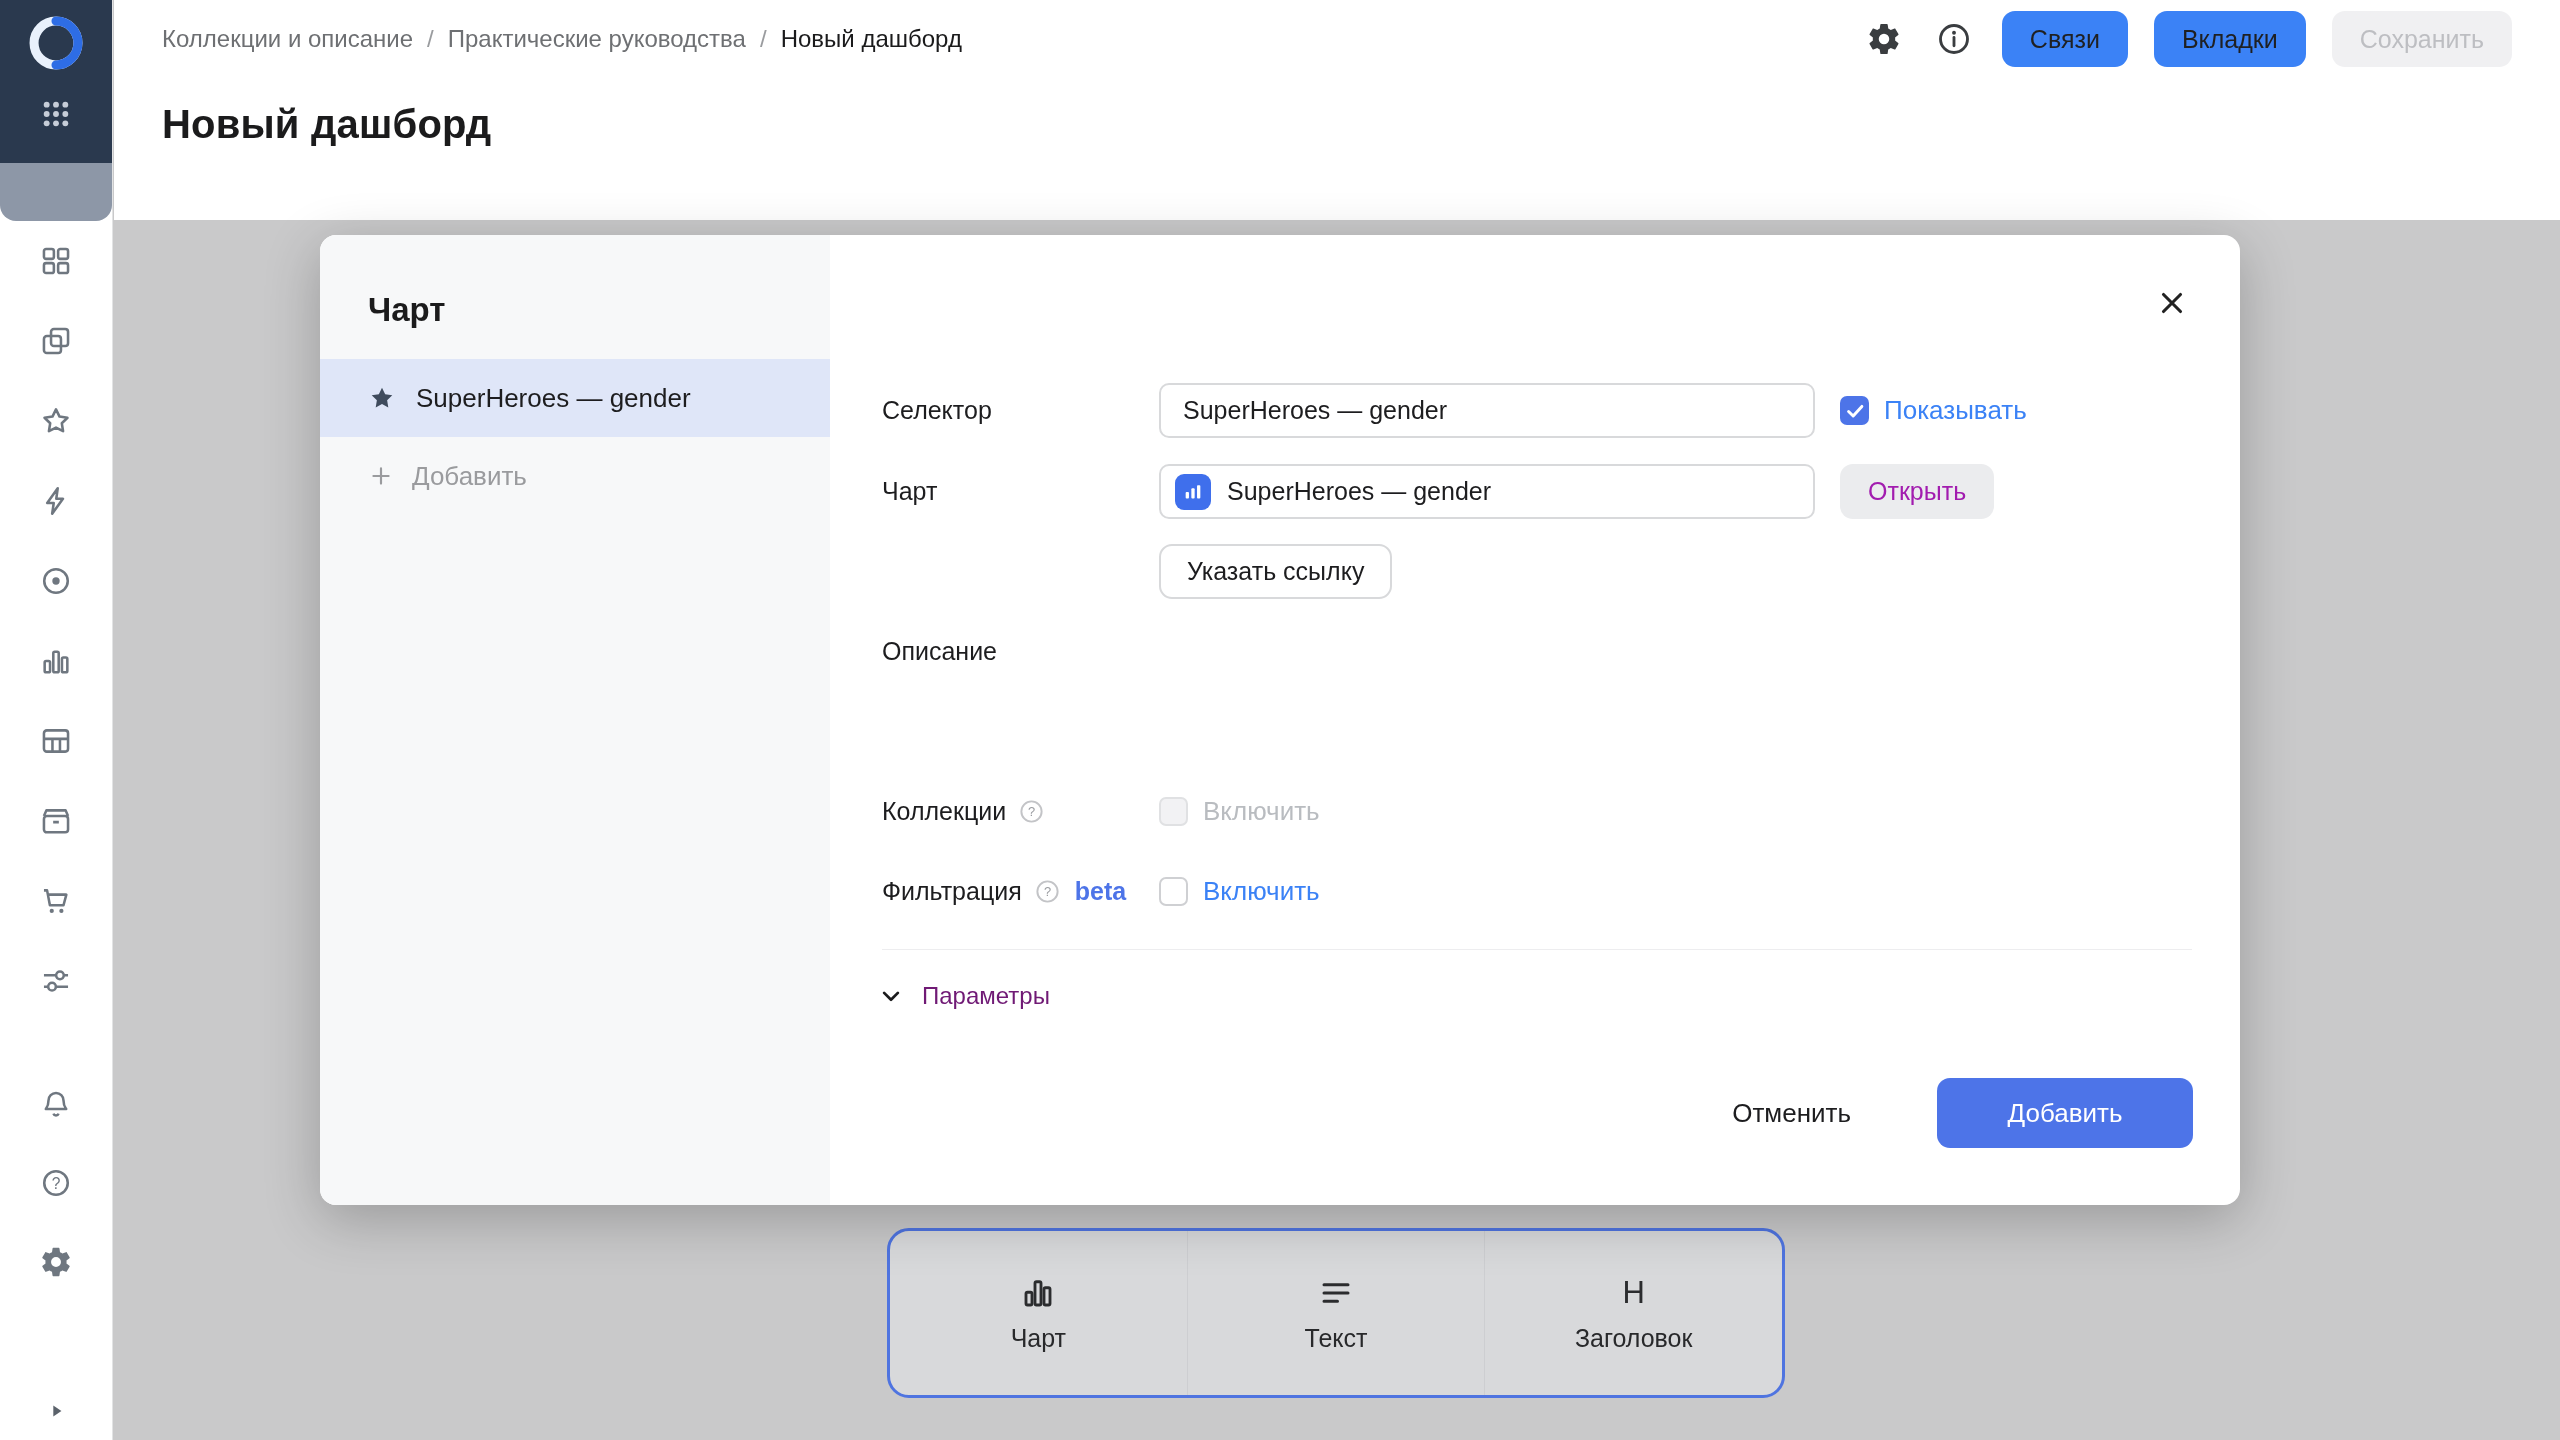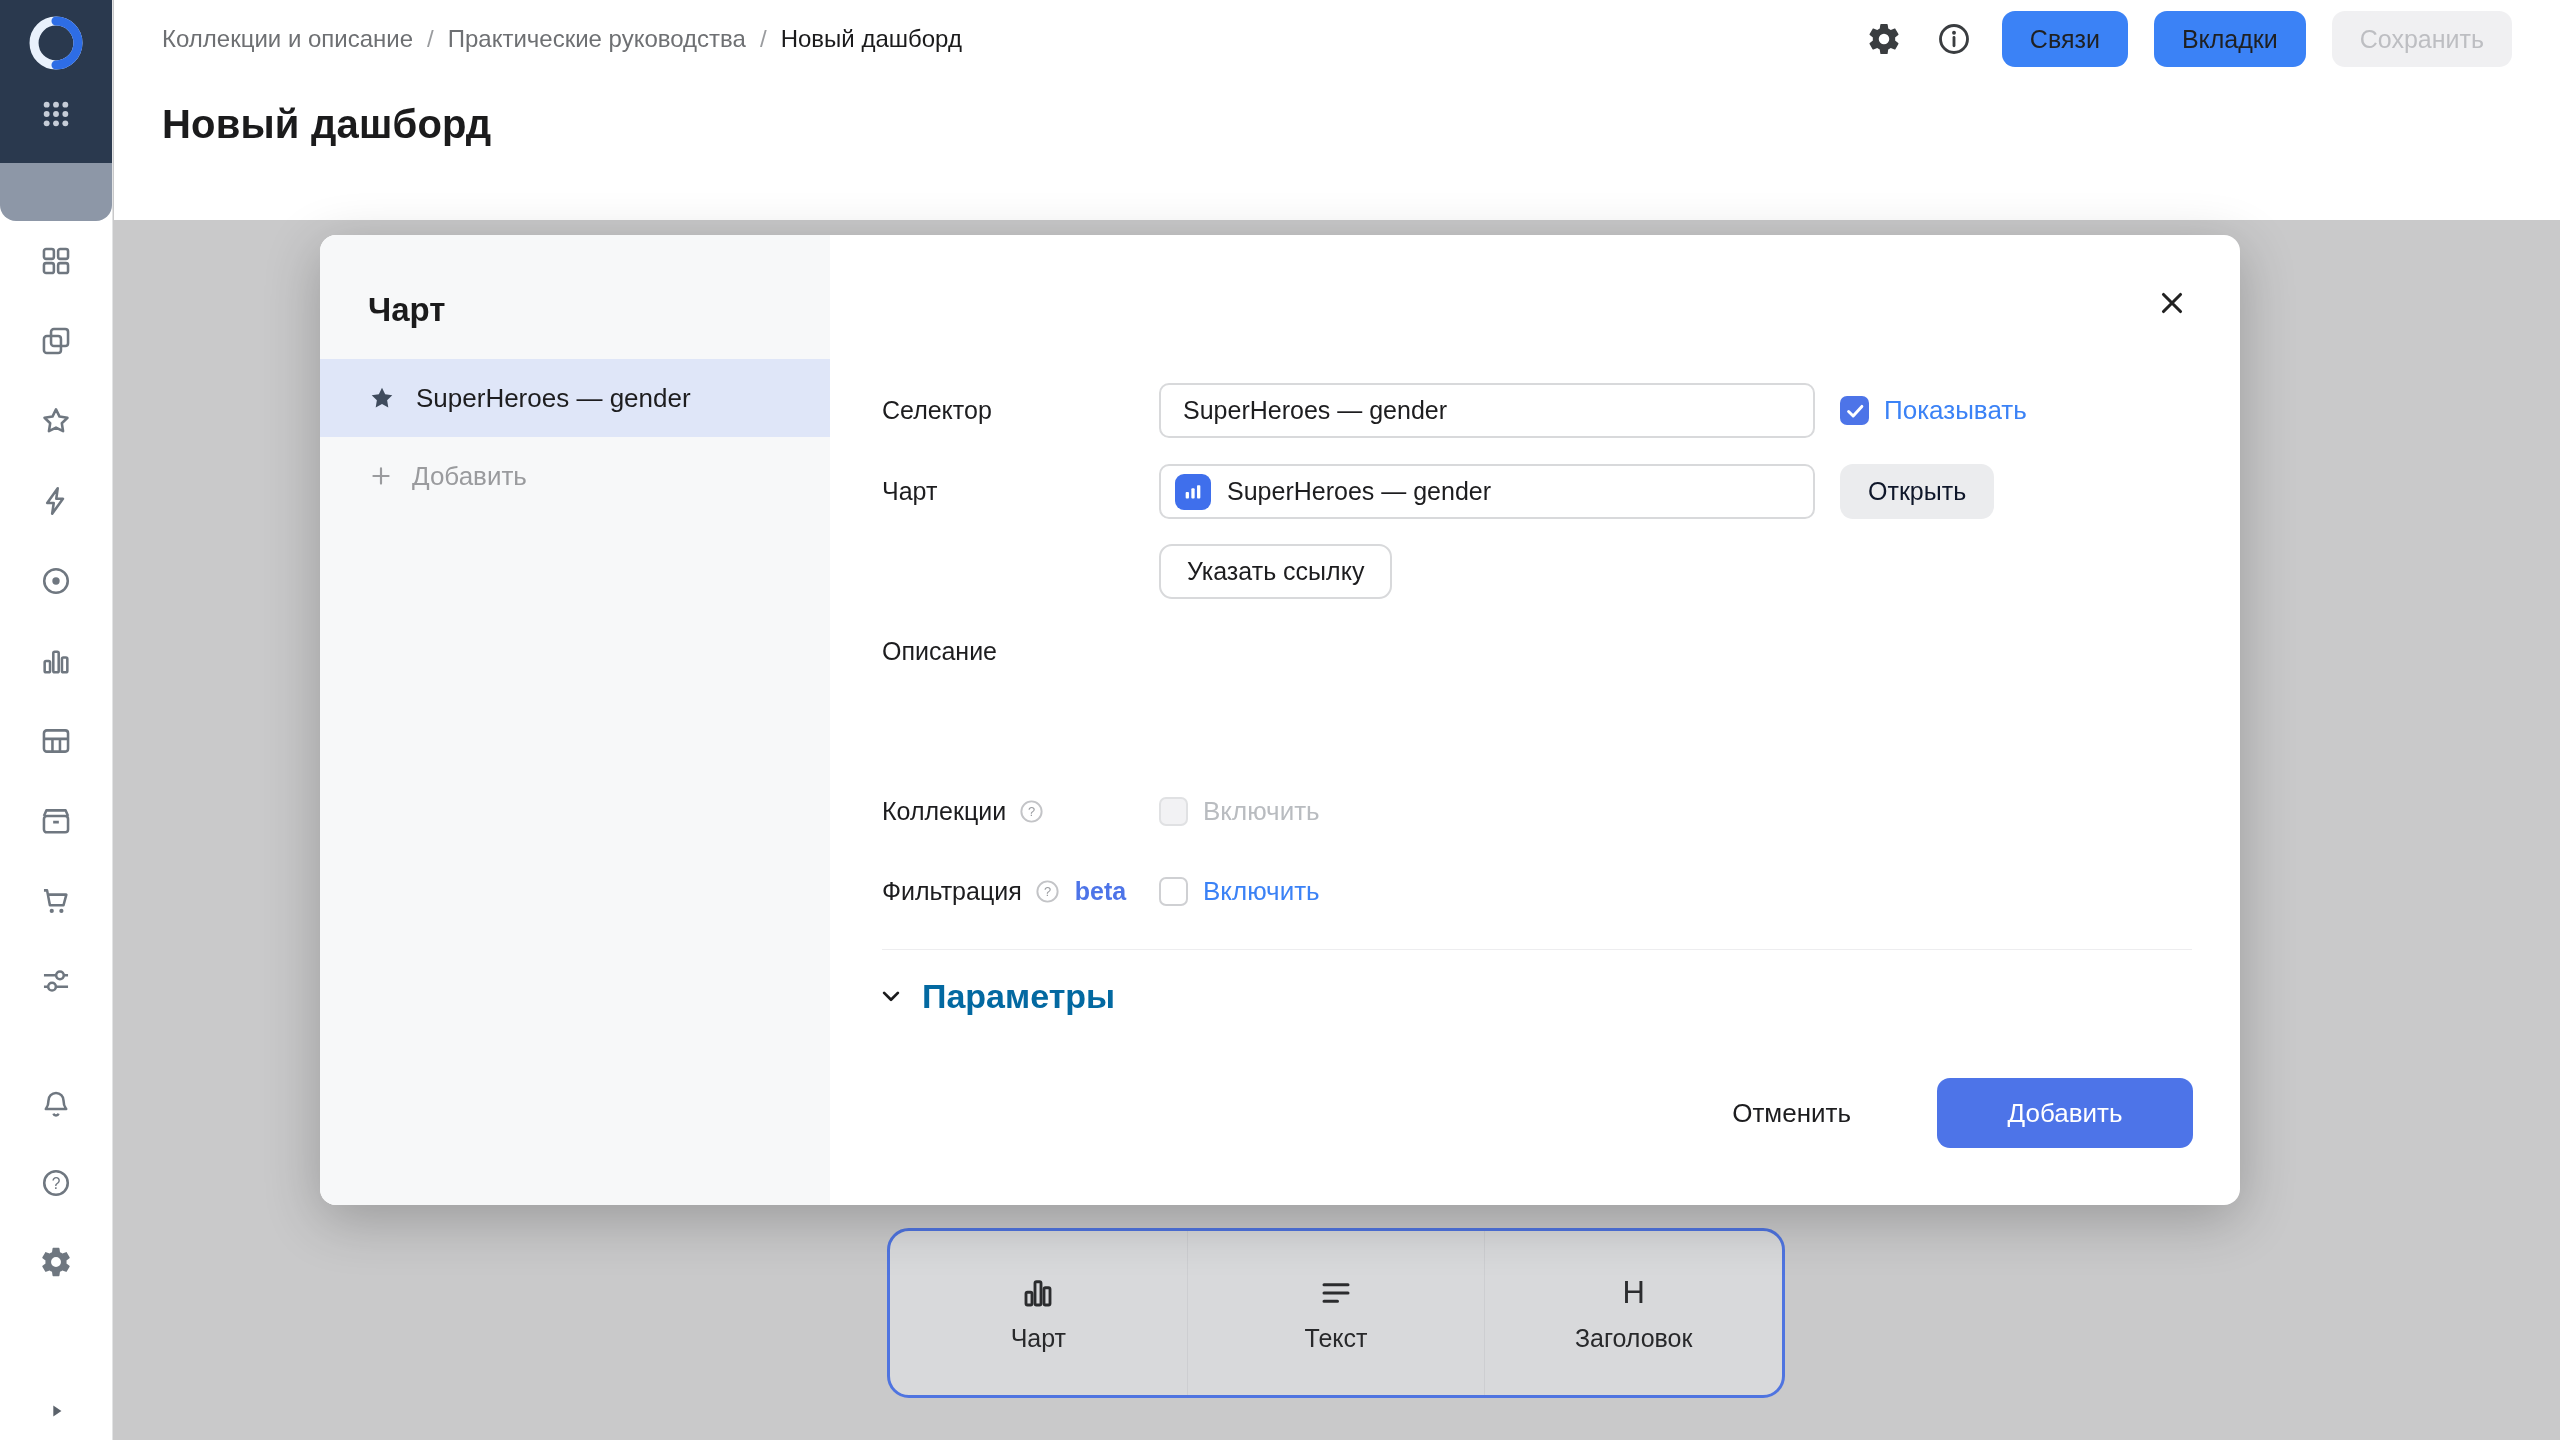--- a/index.html
+++ b/index.html
@@ -62,26 +62,26 @@
   .checkrow{position:absolute;display:flex;align-items:center;gap:15px;height:55px;font-size:26px;color:#3b82f6;cursor:pointer}
   .checkbox{width:29px;height:29px;border-radius:7px;display:flex;align-items:center;justify-content:center;flex-shrink:0}
   .checkbox.checked{background:#4d74e8}
   .checkbox.empty{background:#fff;border:2px solid #cfd0d3}
   .checkbox.disabled{background:#f2f2f4;border:2px solid #e0e1e3}
   .checkrow.disabled{color:#b9bcc0;cursor:default}
 
   .help-ic{width:27px;height:27px;color:#9a9ca0}
   .beta{font-size:25px;font-weight:700;color:#4d74e8;margin-left:2px}
 
-  .btn-open{position:absolute;left:1010px;top:229px;height:55px;padding:0 28px;background:#ebecee;border-radius:13px;font-size:25px;color:#0f172a}
+  .btn-open{position:absolute;left:1010px;top:229px;height:55px;padding:0 28px;background:#ebecee;border-radius:13px;font-size:25px;color:#a21caf}
   .btn-link{position:absolute;left:329px;top:309px;height:55px;padding:0 26px;background:#fff;border:2px solid #d8d9db;border-radius:13px;font-size:25px;color:#1d1d1f}
 
   .divider{position:absolute;left:52px;right:48px;top:714px;height:1px;background:#ededef}
   .params-row{position:absolute;left:46px;top:735px;height:52px;display:flex;align-items:center;gap:16px;cursor:pointer}
-  .params-label{font-size:34px;font-weight:700;color:#0369a1}
+  .params-label{font-size:24px;font-weight:400;color:#701a75}
   .chev{color:#1b1b1c}
 
   .modal-footer{position:absolute;top:843px;right:47px;display:flex;align-items:center;gap:56px}
   .btn-cancel{height:70px;padding:0 30px;font-size:26px;color:#1d1d1f;border-radius:13px}
   .btn-primary{height:70px;width:256px;background:#4d74e8;border-radius:13px;font-size:26px;color:#fff;font-weight:500}
 
   .rtop-148{top:148px}.rtop-229{top:229px}.rtop-389{top:389px}.rtop-549{top:549px}.rtop-629{top:629px}
 </style>
 </head>
 <body>

